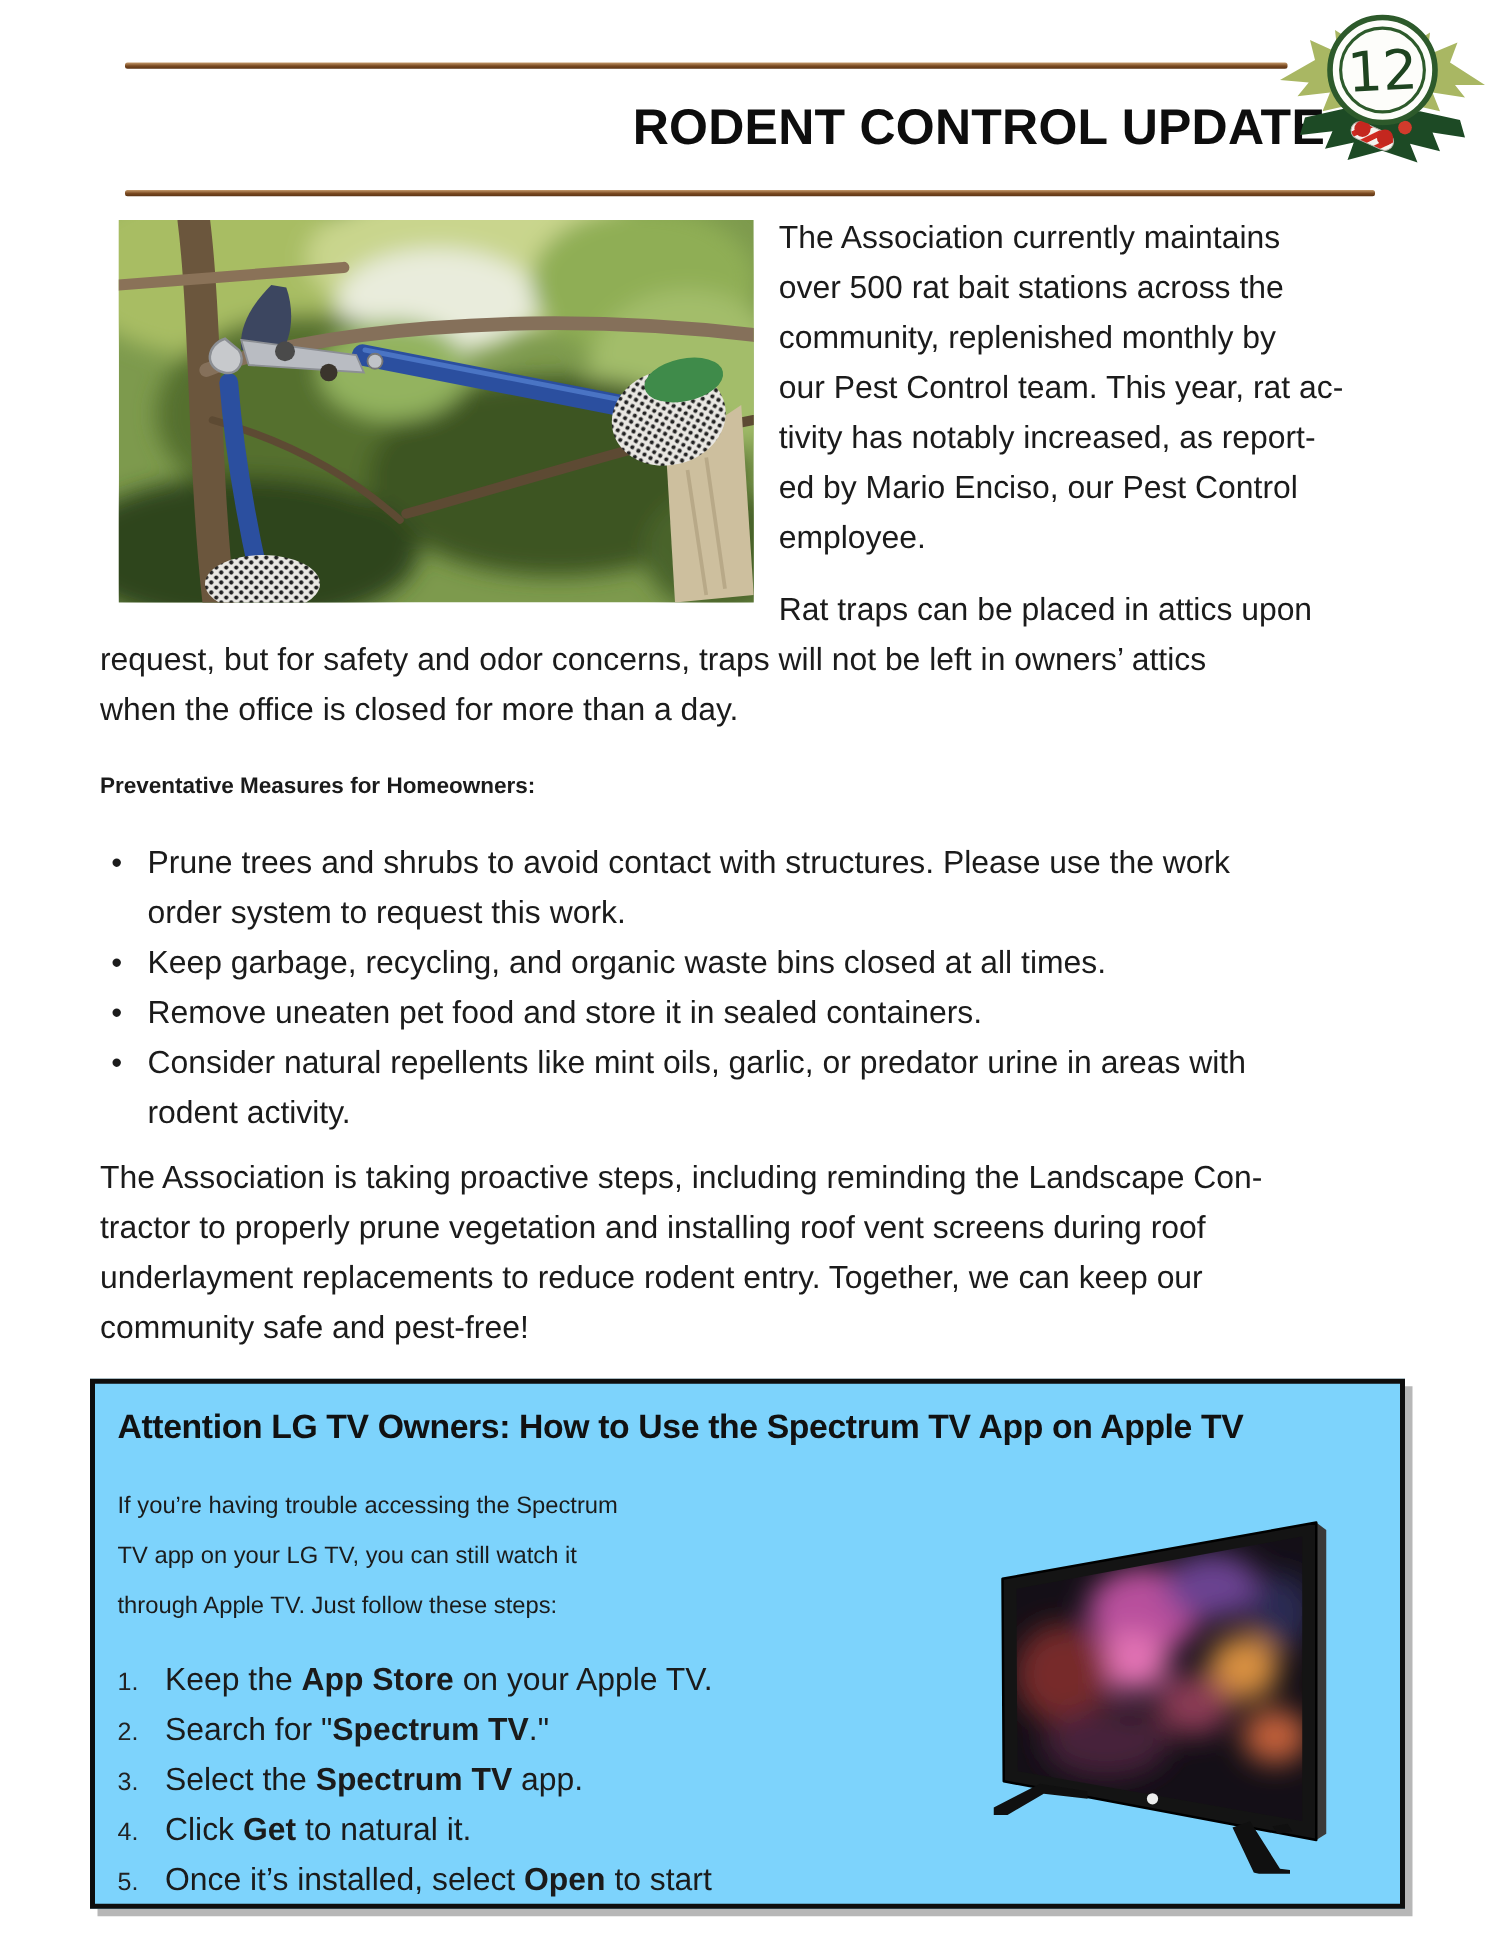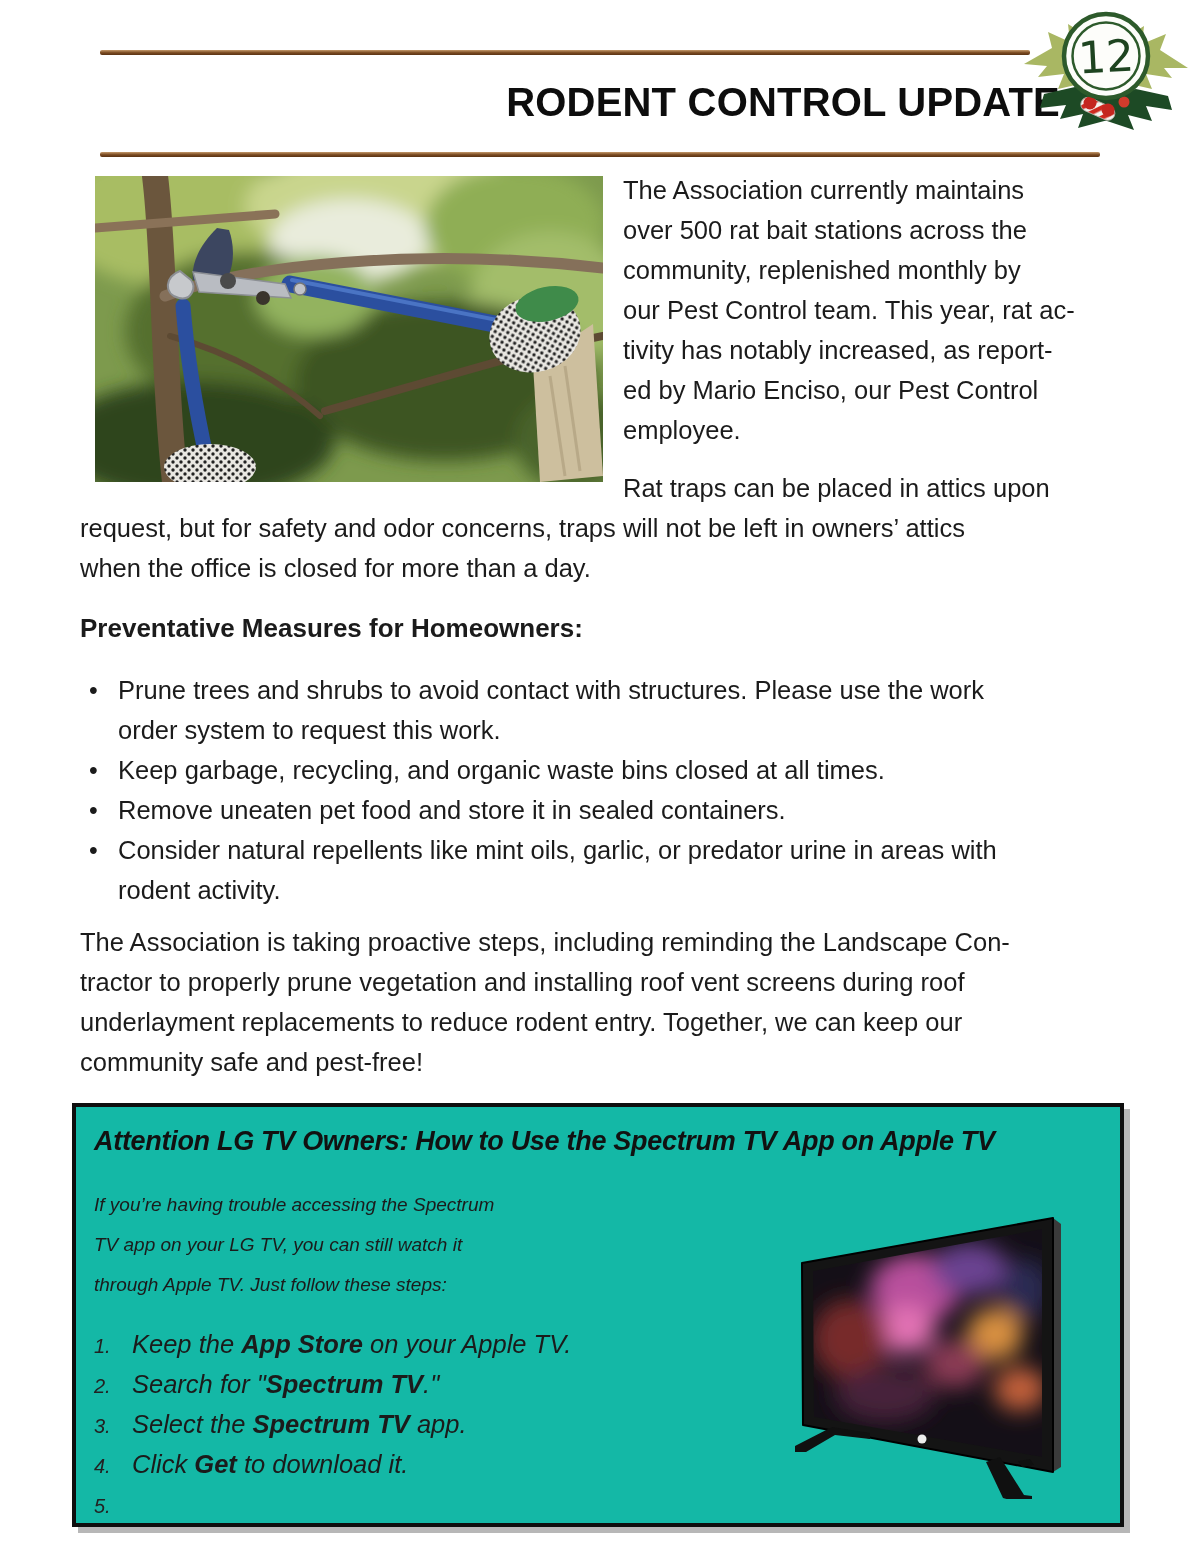--- a/index.html
+++ b/index.html
@@ -19,29 +19,29 @@
 
   .badge { position:absolute; left:1020px; top:2px; }
 
   .content { position:absolute; left:80px; top:170px; width:1040px;
     font-size:25.5px; line-height:40px; }
   .content p { margin:0; white-space:pre-line; }
   #para1 { margin-bottom:18px; }
   #para2 { margin-bottom:20px; }
   .photo-pruning { float:left; width:508px; height:306px;
     margin:6px 20px 12px 15px; display:block; }
-  .measures-heading { font-size:26px; font-weight:bold; margin:0 0 22px 0; line-height:40px; }
+  .measures-heading { font-size:18px; font-weight:bold; margin:0 0 22px 0; line-height:40px; }
   ul.bullets { list-style:none; margin:0 0 12px 0; padding:0; }
   ul.bullets li { position:relative; padding-left:38px; white-space:pre-line; margin:0; }
   ul.bullets li::before { content:"\2022"; position:absolute; left:9px; top:0px; font-size:25px; }
   #closing { margin-top:0; }
 
   .tv-box { position:absolute; left:72px; top:1103px; width:1052px; height:424px;
-    box-sizing:border-box; background:#14b8a6; border:4px solid #0e0e0e;
-    box-shadow:6px 6px 0 rgba(95,95,95,.45); padding:16px 20px 0 18px;font-style:italic; }
+    box-sizing:border-box; background:#7dd3fc; border:4px solid #0e0e0e;
+    box-shadow:6px 6px 0 rgba(95,95,95,.45); padding:16px 20px 0 18px; }
   .tv-box h2 { margin:0 0 26px 0; font-size:27px; font-weight:bold;
     letter-spacing:-.3px; line-height:36px; color:#111; }
   .box-intro { font-size:19px; line-height:40px; white-space:pre-line;
     margin:0 0 20px 0; width:660px; }
   ol.steps { list-style:none; margin:0; padding:0; font-size:25.5px; }
   ol.steps li { display:flex; line-height:38px; }
   .step-num { flex:none; width:38px; font-size:20px; padding-top:2px; color:#222; }
   .step-text b { font-weight:bold; }
   .photo-tv { position:absolute; left:714px; top:92px; width:335px; height:300px; }
 </style>
@@ -170,24 +170,25 @@
       <li>
         <span class="step-num">2.</span>
         <span class="step-text"><span>Search for "</span><b>Spectrum TV</b><span>."</span></span>
       </li>
       <li>
         <span class="step-num">3.</span>
         <span class="step-text"><span>Select the </span><b>Spectrum TV</b><span> app.</span></span>
       </li>
       <li>
         <span class="step-num">4.</span>
-        <span class="step-text"><span>Click </span><b>Get</b><span> to download it.</span></span>
+        <span class="step-text"><span>Click </span><b>Get</b><span> to natural it.</span></span>
       </li>
       <li>
         <span class="step-num">5.</span>
+        <span class="step-text"><span>Once it’s installed, select </span><b>Open</b><span> to start</span></span>
       </li>
     </ol>
 
   <svg class="photo-tv" viewBox="0 0 335 300">
     <defs>
       <filter id="blur2" x="-60%" y="-60%" width="220%" height="220%">
           <feGaussianBlur stdDeviation="11"></feGaussianBlur>
         </filter>
       <clipPath id="screenclip">
           <polygon points="23,72 252,30 252,258 24,218"></polygon>

